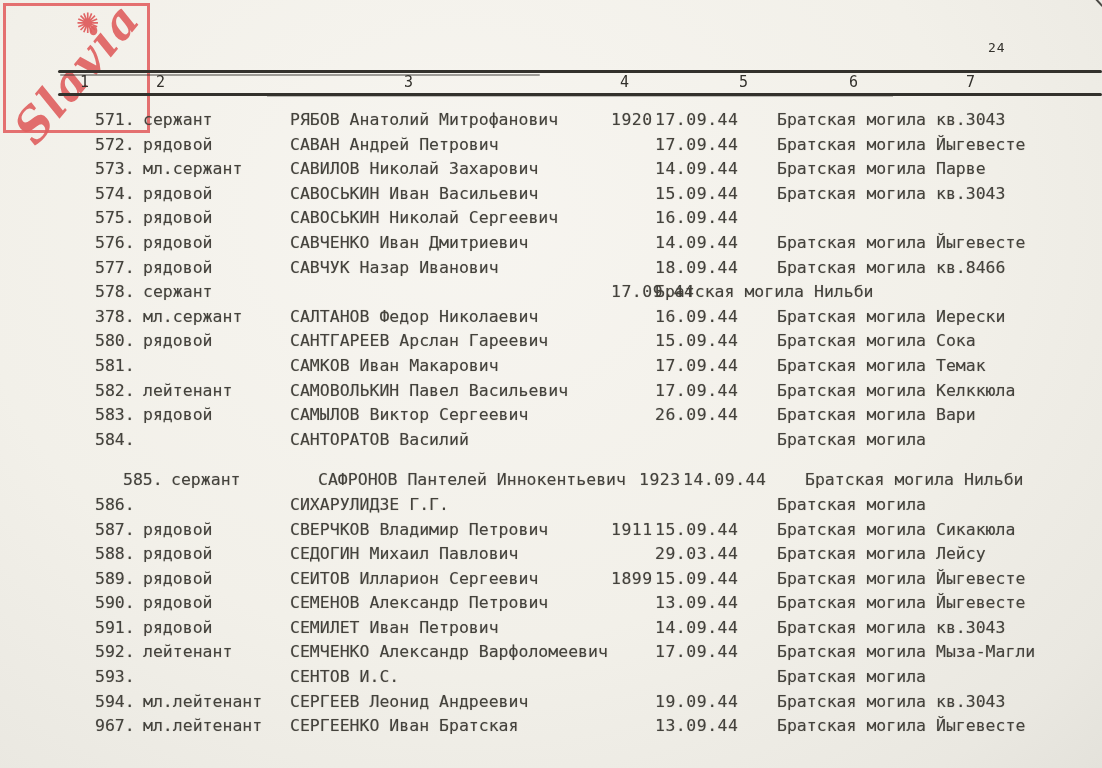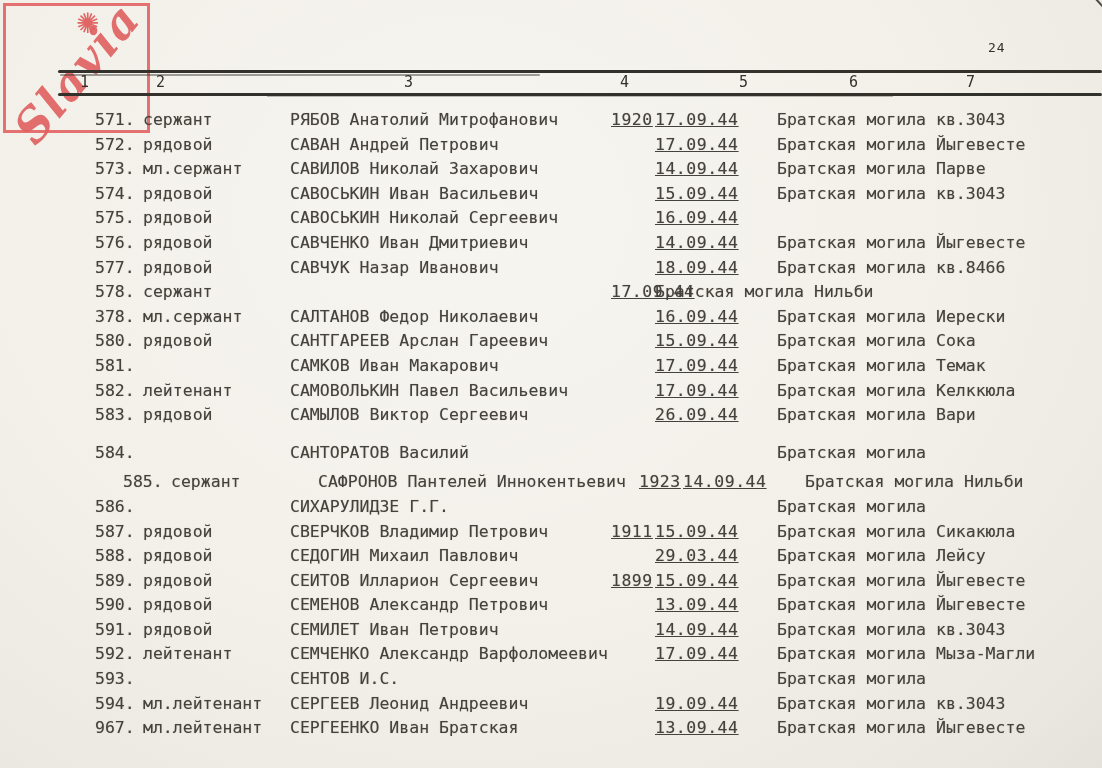--- a/index.html
+++ b/index.html
@@ -69,24 +69,24 @@
   
   .rows { position:absolute; left:7px; top:108px; width:884px; }
   .row {
     display:grid;
     grid-template-columns:88px 48px 147px 321px 44px 122px 1fr;
     height:24.6px; line-height:24.6px;
     font-size:16.5px; white-space:nowrap;
     color:#44423c;
     text-shadow:0 0 1px rgba(60,58,52,0.35);
   }
-  .row:nth-child(15){ margin-top:5px;padding-left:28px; }   
-  .row:nth-child(14){ margin-top:13px; }
+  .row:nth-child(15){ margin-top:16px;padding-left:28px; }   
+  .row:nth-child(14){ margin-top:0; }
   .c { overflow:visible; }
-  .c-year, .c-date { letter-spacing:0.5px;text-decoration:underline; }
+  .c-year, .c-date { letter-spacing:0.5px; }
 </style>
 </head>
 <body>
 
 <div class="page">
 
   <div class="stamp">
     <span class="stamp-sun">✺</span>
     <span class="stamp-text">Slavia</span>
   </div>

